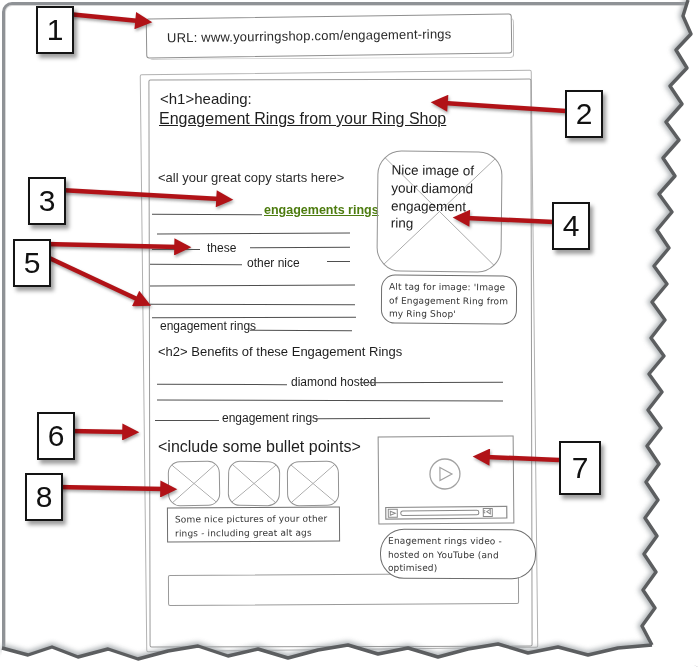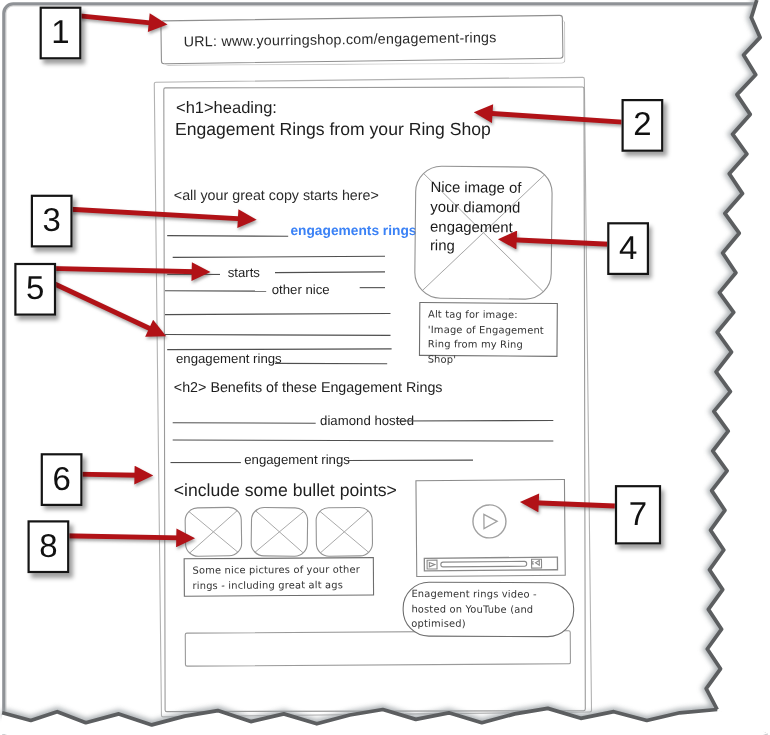--- a/index.html
+++ b/index.html
@@ -35,23 +35,23 @@
   .sheet{border:1.4px solid #a9a9a9;background:transparent;}
   #sheet-outer{left:143px;top:72px;width:390px;height:576px;transform:rotate(-0.65deg);border-color:#b2b2b2;border-radius:2px;}
   #sheet-inner{left:149px;top:79px;width:381px;height:566px;transform:rotate(-0.12deg);border-color:#9a9a9a;border-radius:2px;}
 
   
   .l{position:absolute;height:0;border-top:1.3px solid #4f4f4f;}
 
   .t12{font-size:12px;}
 
   #h1-tag-label{left:160px;top:90px;font-size:15px;}
-  #h1-text{left:159px;top:110px;font-size:16px;}
+  #h1-text{left:159px;top:110px;font-size:16px;text-decoration:underline;}
   #copy-hint{left:158px;top:170px;font-size:13px;color:#2c2c2c;}
-  #kw-bold{left:264px;top:203px;font-size:12.5px;font-weight:bold;color:#3b82f6;}
+  #kw-bold{left:264px;top:203px;font-size:12.5px;font-weight:bold;color:#4d7c0f;text-decoration:underline;}
   #kw-rings{left:207px;top:241px;}
   #kw-other-rings{left:247px;top:256px;}
   #kw-engagement-rings{left:160px;top:319px;}
   #h2-text{left:158px;top:344px;font-size:13px;}
   #kw-diamond-rings{left:291px;top:375px;}
   #kw-engagement-rings-2{left:222px;top:411px;}
   #bullets-hint{left:158px;top:438px;font-size:16px;}
 
   
   .ximg{
@@ -65,23 +65,23 @@
   #thumb-1{left:168px;transform:rotate(-1deg);}
   #thumb-2{left:228px;transform:rotate(0.8deg);}
   #thumb-3{left:287px;transform:rotate(-0.6deg);}
 
   
   .note{
     background:#fff;border:1.2px solid #6e6e6e;color:#333;
     font-family:"DejaVu Sans",sans-serif;font-size:9px;line-height:1.5;
     letter-spacing:.15px;padding:5px 7px;box-sizing:border-box;
   }
-  #alt-note{left:381px;top:275px;width:126px;height:49px;border-radius:0;transform:rotate(0.4deg);}
+  #alt-note{left:381px;top:275px;width:136px;height:49px;border-radius:14px;transform:rotate(0.4deg);}
   #pics-note{left:167px;top:507px;width:173px;height:35px;transform:rotate(-0.35deg);}
-  #video-note{left:366px;top:529px;width:156px;height:50px;transform:rotate(0.25deg);z-index:6;border-radius:24px;}
+  #video-note{left:380px;top:529px;width:156px;height:50px;transform:rotate(0.25deg);z-index:6;border-radius:24px;}
 
   
   #video{left:378px;top:436px;width:134px;height:86px;border:1.3px solid #8a8a8a;transform:rotate(-0.5deg);background:#fff;}
 
   
   #footer-bar{left:168px;top:574px;width:349px;height:29px;border:1.3px solid #9a9a9a;transform:rotate(-0.35deg);border-radius:2px;}
 
   
   .co{
     width:34px;height:44px;background:#fff;border:2px solid #141414;
@@ -116,21 +116,21 @@
 
 <div id="h1-tag-label" class="abs">&lt;h1&gt;heading:</div>
 <div id="h1-text" class="abs">Engagement Rings from your Ring Shop</div>
 
 <div id="copy-hint" class="abs">&lt;all your great copy starts here&gt;</div>
 <span id="kw-bold" class="abs">engagements rings</span>
 
 <div class="l" style="left:152px;top:214px;width:110px;transform:rotate(0.3deg);"></div>
 <div class="l" style="left:157px;top:233px;width:193px;transform:rotate(-0.3deg);"></div>
 <div class="l" style="left:152px;top:249px;width:48px;"></div>
-<span id="kw-rings" class="abs t12">starts</span>
+<span id="kw-rings" class="abs t12">these</span>
 <div class="l" style="left:250px;top:247px;width:100px;transform:rotate(-0.4deg);"></div>
 <div class="l" style="left:150px;top:264px;width:92px;transform:rotate(0.2deg);"></div>
 <span id="kw-other-rings" class="abs t12">other nice</span>
 <div class="l" style="left:327px;top:261px;width:23px;"></div>
 <div class="l" style="left:150px;top:285px;width:205px;transform:rotate(-0.3deg);"></div>
 <div class="l" style="left:150px;top:304px;width:205px;transform:rotate(0.2deg);"></div>
 <div class="l" style="left:152px;top:317px;width:204px;transform:rotate(-0.2deg);"></div>
 <span id="kw-engagement-rings" class="abs t12">engagement rings</span>
 <div class="l" style="left:250px;top:330px;width:102px;transform:rotate(0.2deg);"></div>
 

